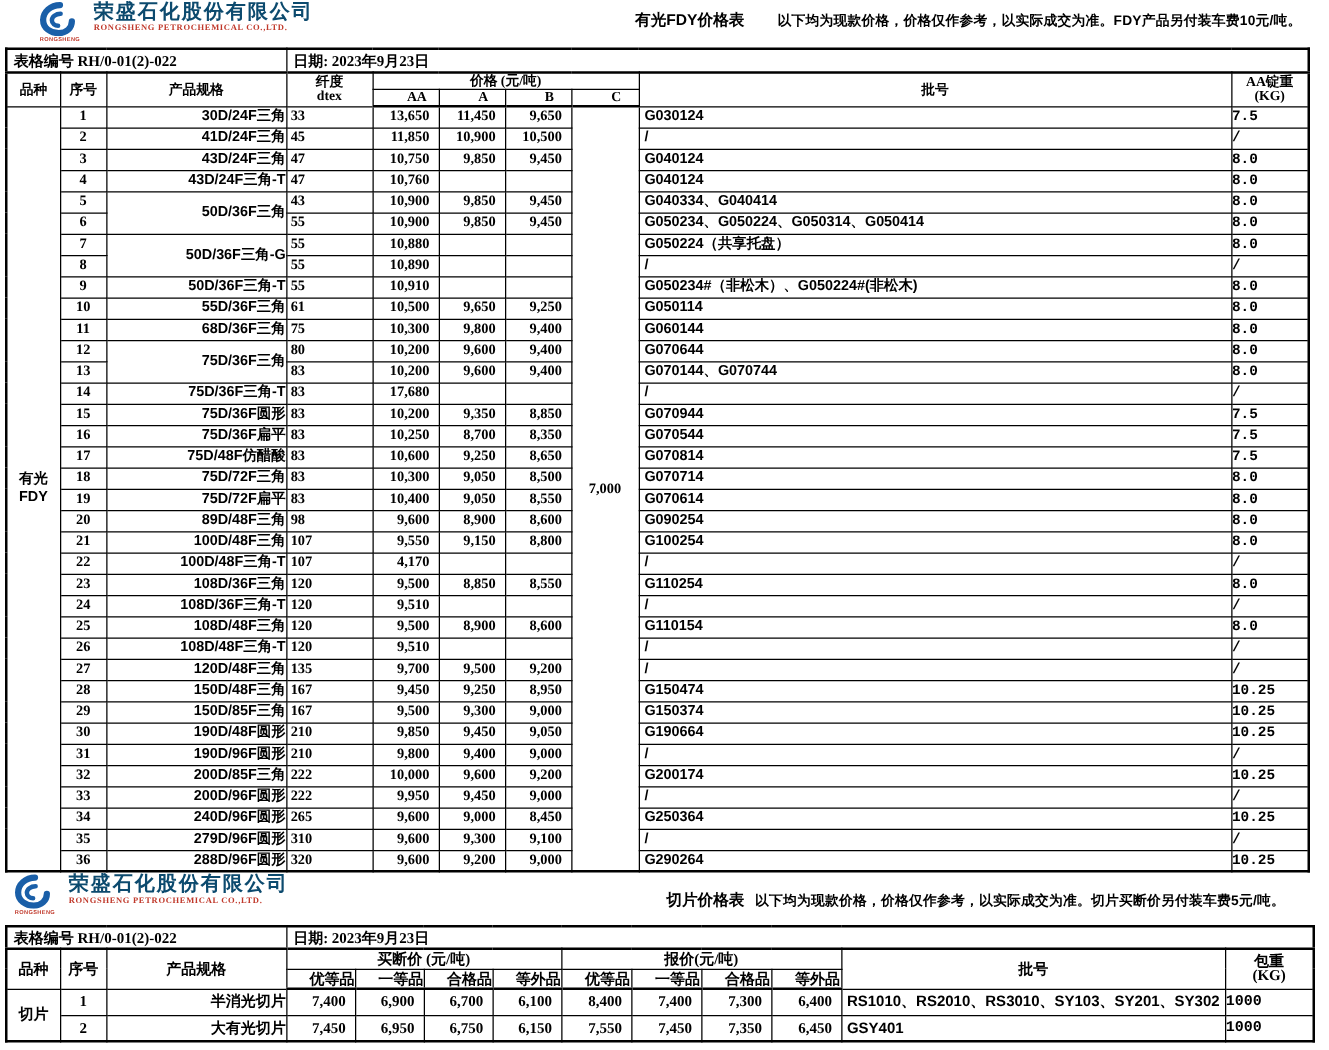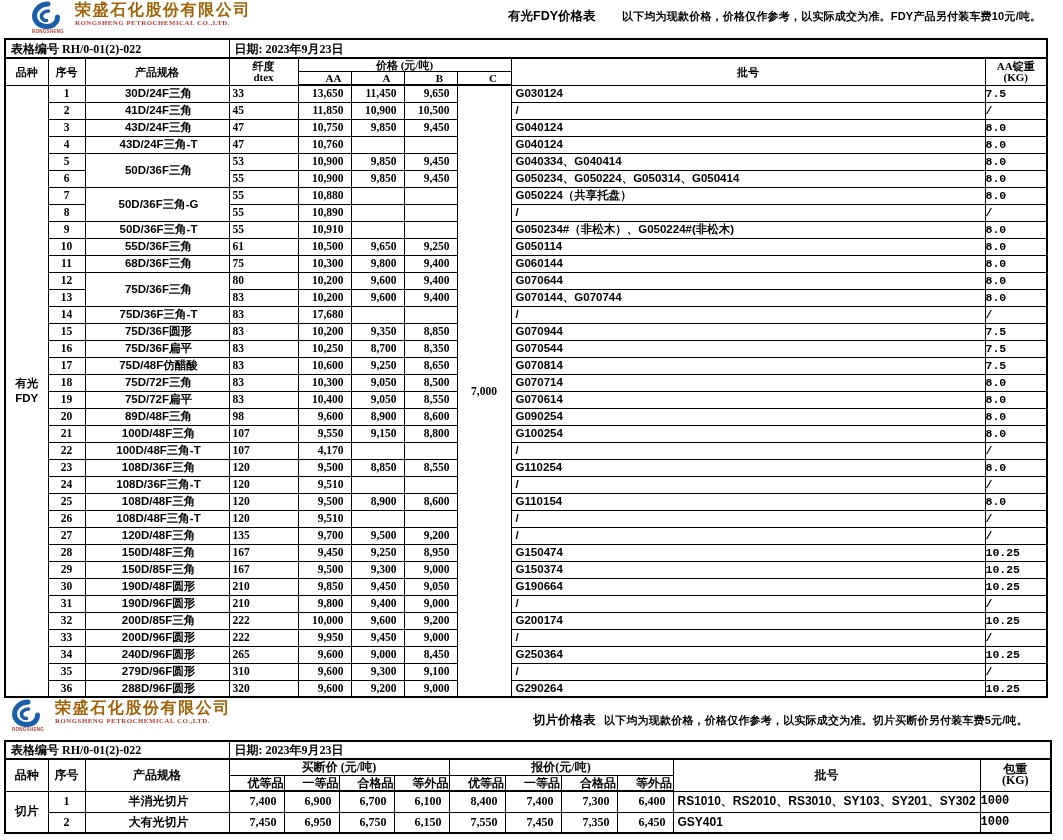--- a/index.html
+++ b/index.html
@@ -4,21 +4,21 @@
 <style>
   html,body{margin:0;padding:0;}
   body{
     width:1063px;height:840px;position:relative;background:#fff;
     font-family:"Liberation Sans",sans-serif;color:#000;overflow:hidden;
   }
   
   .brand{position:absolute;display:flex;align-items:flex-start;gap:7px;}
   .logo-box{display:flex;flex-direction:column;align-items:center;width:40px;}
   .logo-caption{font-size:4.5px;font-weight:700;color:#c0392b;letter-spacing:.3px;line-height:5px;}
-  .brand-text .cn{font-size:16px;font-weight:700;color:#a16207;letter-spacing:1.6px;line-height:18px;}
+  .brand-text .cn{font-size:16px;font-weight:700;color:#0c4a6e;letter-spacing:1.6px;line-height:18px;}
   .brand-text .en{font-size:6.8px;font-weight:700;color:#c0392b;letter-spacing:.55px;line-height:8px;font-family:"Liberation Serif",serif;}
   
   .sheet-title{position:absolute;font-size:12.5px;font-weight:700;white-space:nowrap;text-align:center;}
   .notice{position:absolute;font-size:11px;font-weight:700;white-space:nowrap;letter-spacing:.2px;}
   
   table{border-collapse:collapse;table-layout:fixed;background:#fff;
         font-family:"Liberation Serif",serif;position:absolute;left:4px;border:2px solid #000;}
   th,td{border:1px solid #000;padding:0;font-weight:700;color:#000;overflow:hidden;white-space:nowrap;}
   .meta-row th{border-bottom-width:2px;font-size:12px;text-align:left;padding-left:5px;}
   .h2 th{border-bottom-width:2px;padding-left:18px;}
@@ -33,21 +33,21 @@
   
   .t2{top:740px;}
   .t2 .meta-row{height:18px;}
   .t2 .h1{height:16px;} .t2 .h2{height:16px;}
   .t2 th{font-size:12px;}
   .t2 tbody tr{height:21px;}
   .t2 tbody td{font-size:12px;line-height:19px;}
   
   td.cat{white-space:pre-line;text-align:center;font-size:11.5px;line-height:15px;font-family:"Liberation Sans",sans-serif;}
   td.c{text-align:center;}
-  td.spec{text-align:center;padding-left:3px;font-family:"Liberation Sans",sans-serif;}
+  td.spec{text-align:right;padding-left:3px;font-family:"Liberation Sans",sans-serif;}
   td.dtex{text-align:left;padding-left:3px;}
   td.price{text-align:right;padding-right:7px;}
   td.cprice{text-align:center;}
   td.batch{text-align:left;padding-left:4px;font-family:"Liberation Sans",sans-serif;}
   td.wt{text-align:left;font-family:Liberation Mono, monospace;}
 </style>
 </head>
 <body>
 
 <div class="brand" style="left:28px;top:1px;">
@@ -147,21 +147,21 @@
         <td class="dtex">47</td>
         <td class="price">10,760</td>
         <td class="price"></td>
         <td class="price"></td>
         <td class="batch">G040124</td>
         <td class="wt">8.0</td>
       </tr>
       <tr>
         <td class="c">5</td>
         <td class="spec" rowspan="2">50D/36F三角</td>
-        <td class="dtex">53</td>
+        <td class="dtex">43</td>
         <td class="price">10,900</td>
         <td class="price">9,850</td>
         <td class="price">9,450</td>
         <td class="batch">G040334、G040414</td>
         <td class="wt">8.0</td>
       </tr>
       <tr>
         <td class="c">6</td>
         <td class="dtex">55</td>
         <td class="price">10,900</td>

